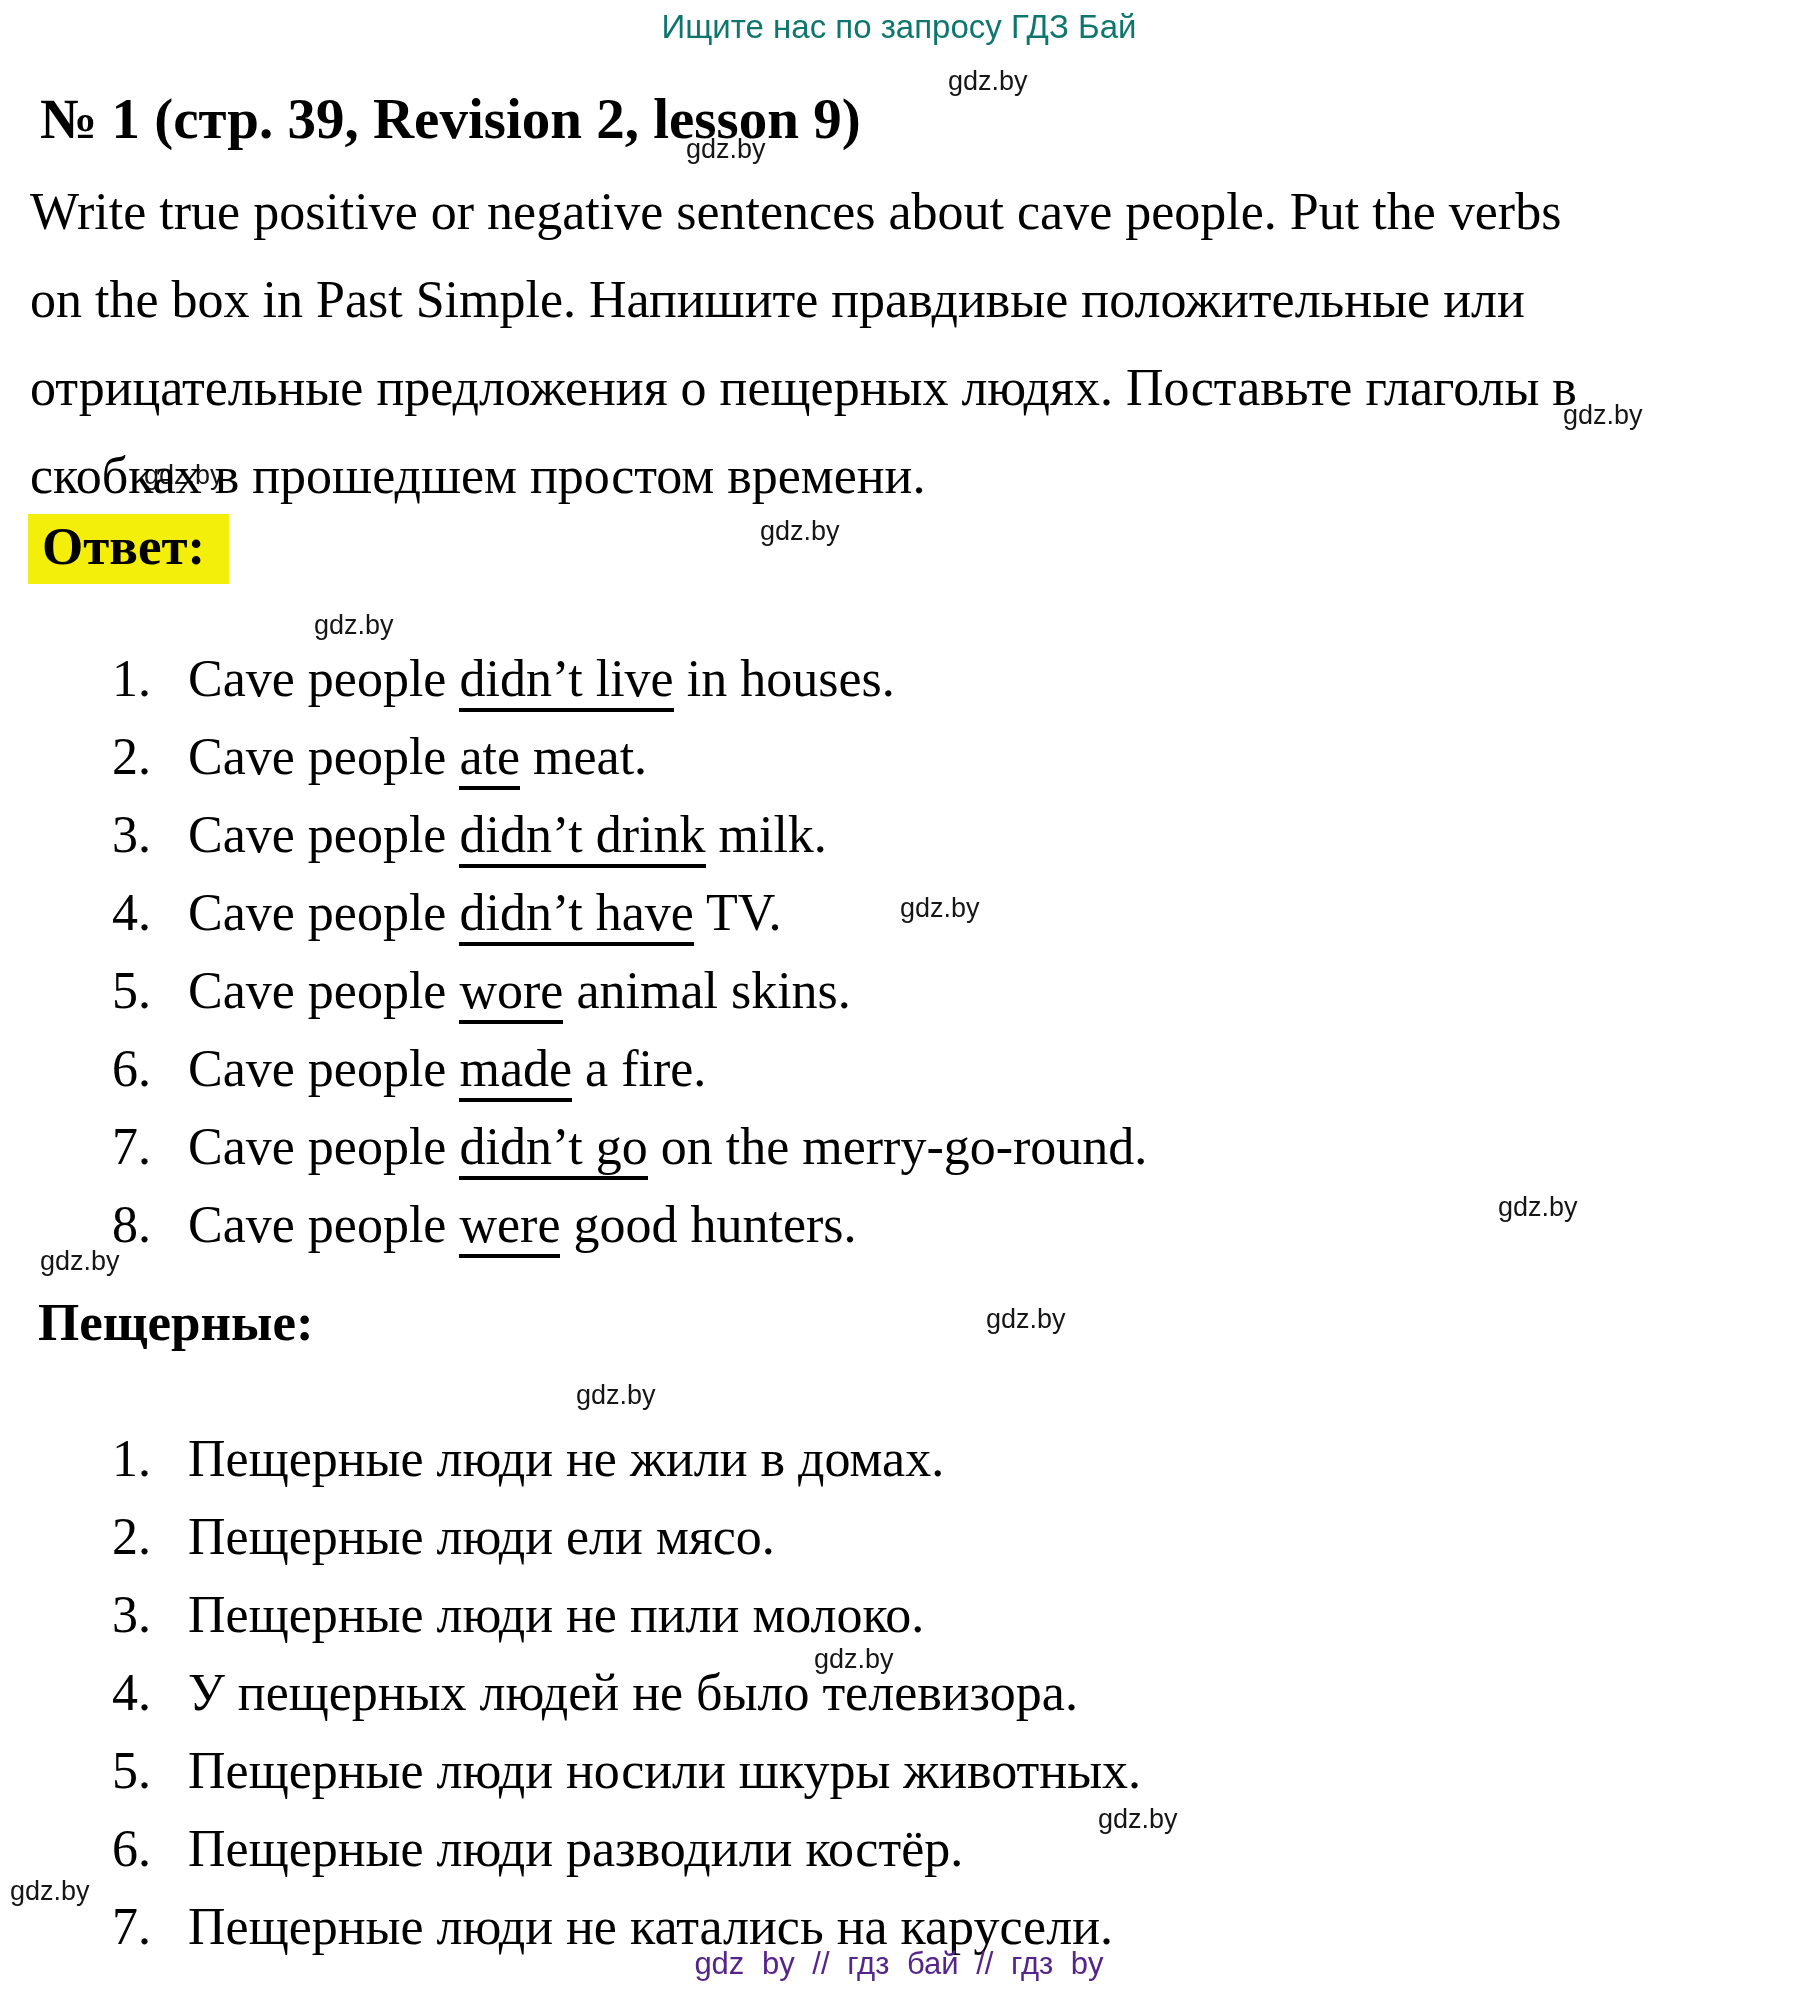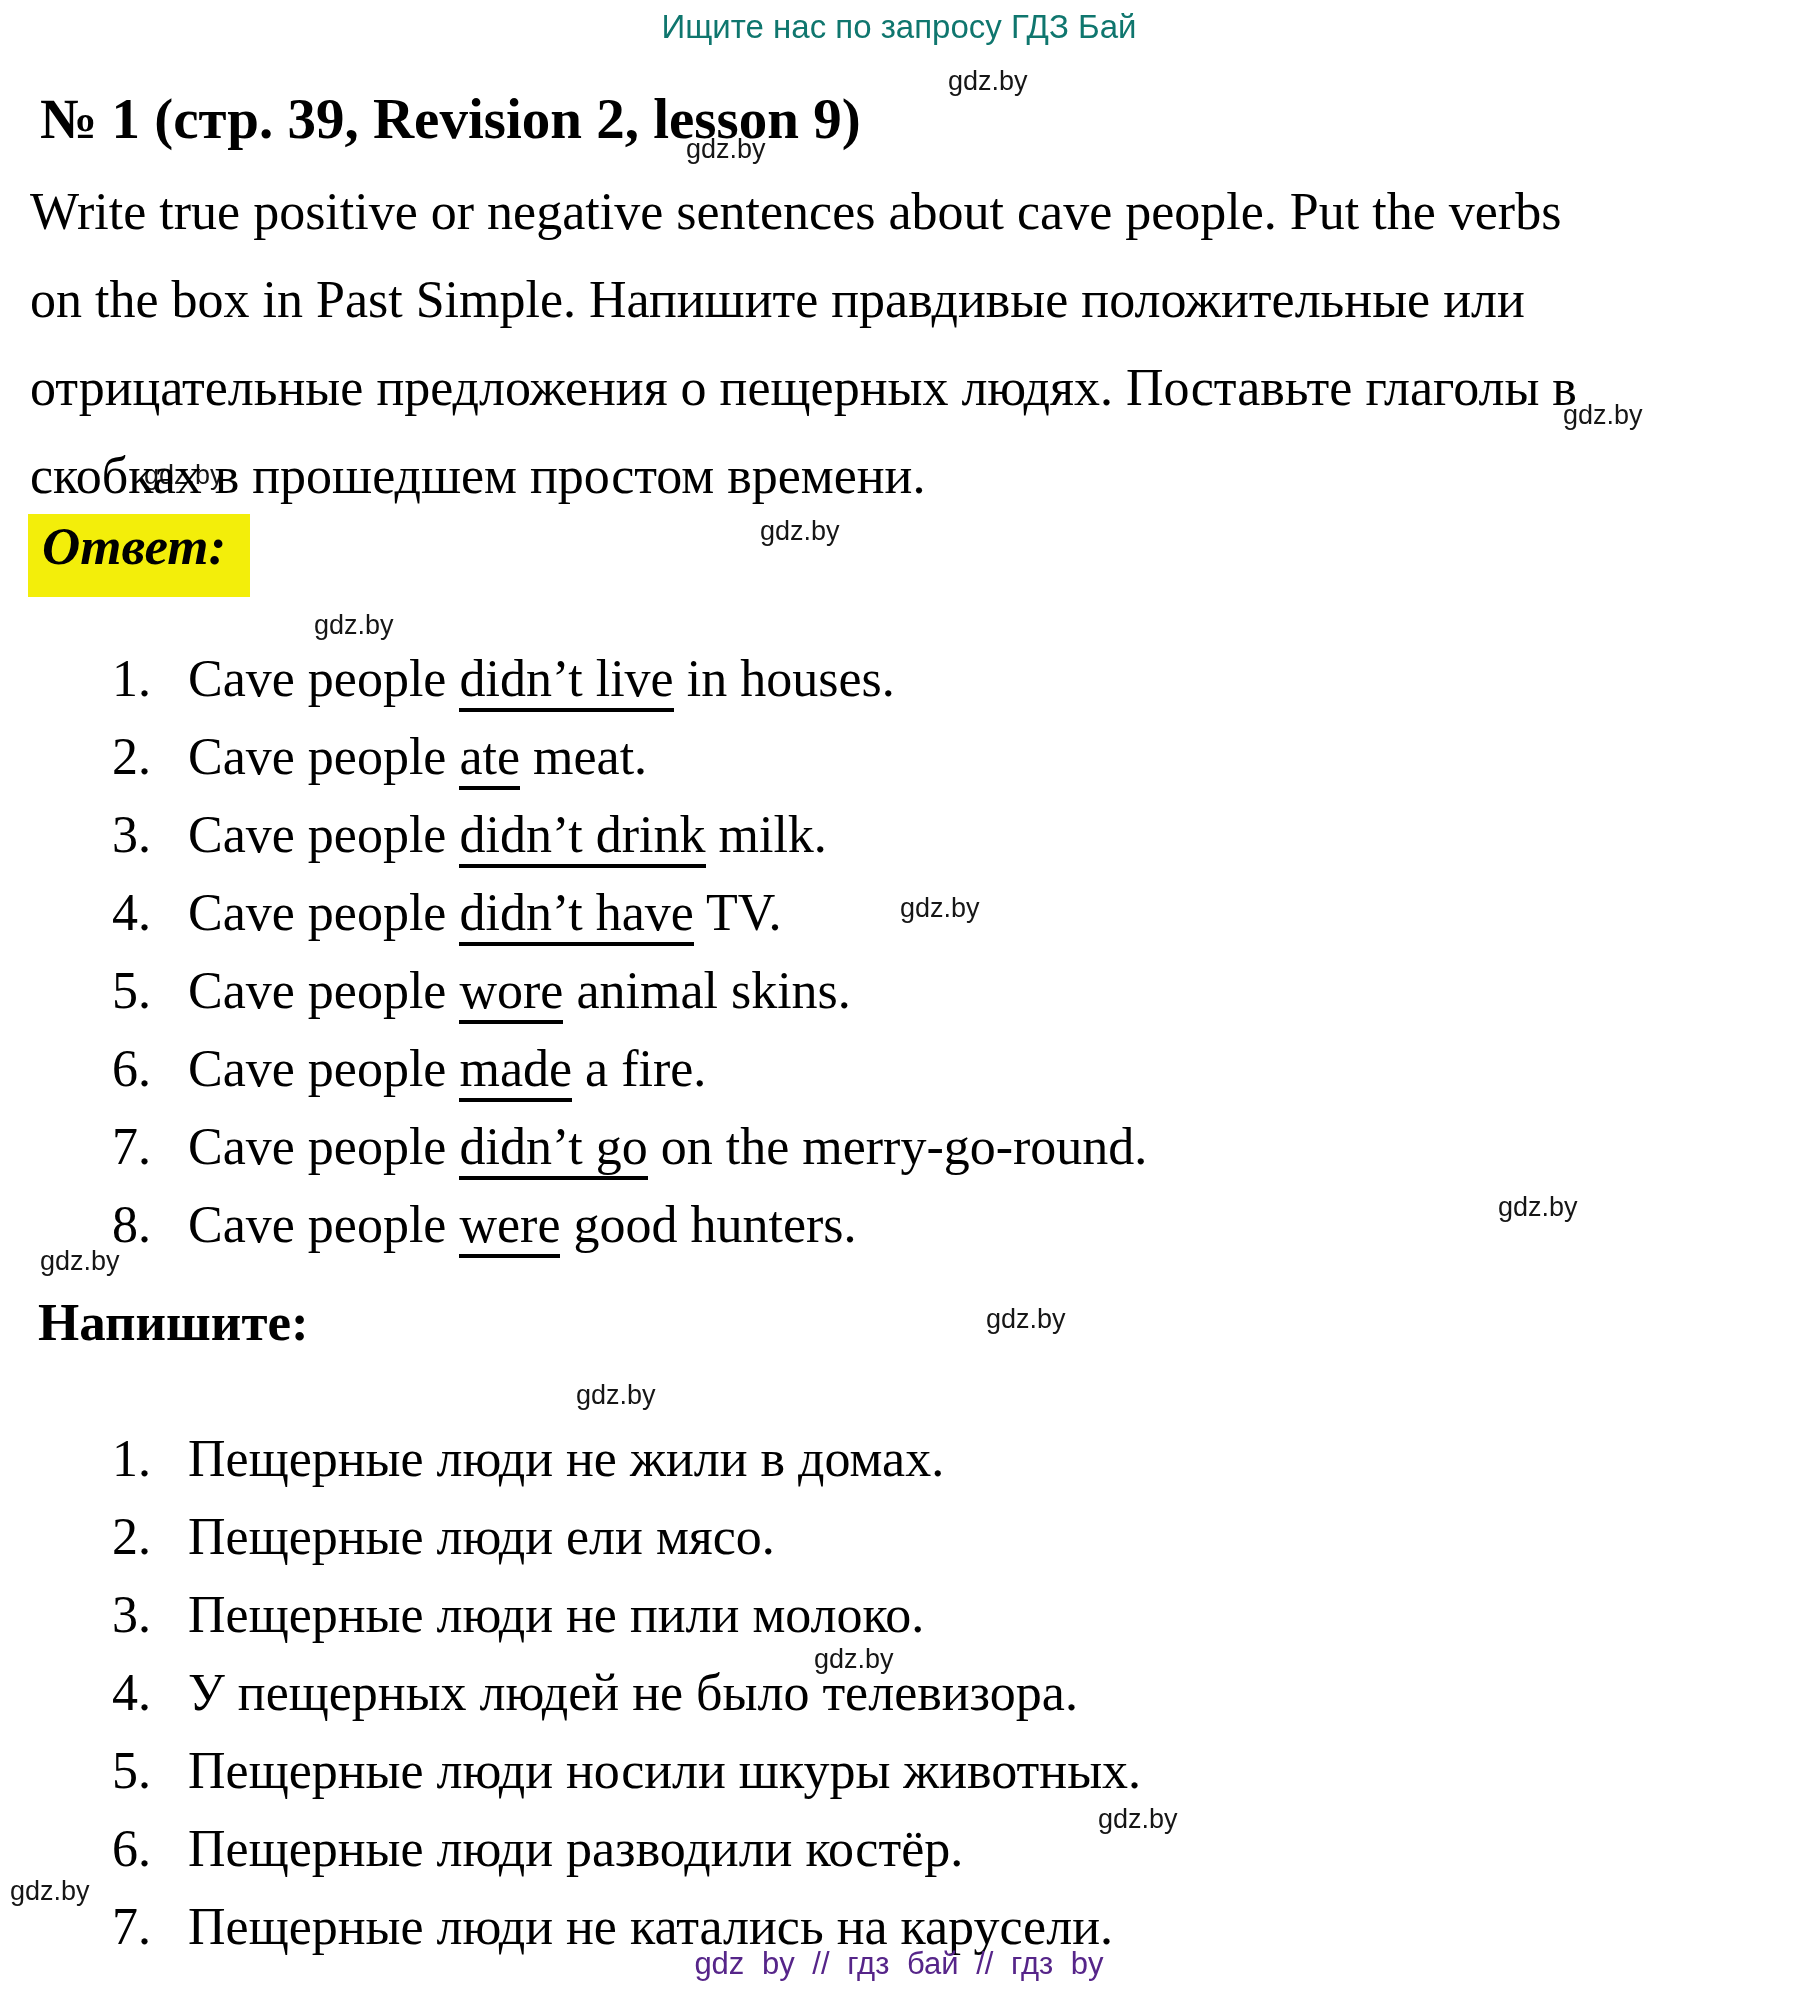--- a/index.html
+++ b/index.html
@@ -33,21 +33,21 @@
   .wm-10 { left: 986px;  top: 1304px; }
   .wm-11 { left: 576px;  top: 1380px; }
   .wm-12 { left: 814px;  top: 1644px; }
   .wm-13 { left: 1098px; top: 1804px; }
   .wm-14 { left: 10px;   top: 1876px; }
   .task { position: absolute; left: 30px; top: 168px; font-size: 52px; }
   .task-line { height: 88px; line-height: 88px; white-space: nowrap; }
   .answer-label {
     position: absolute; left: 28px; top: 514px;
     background: #f3ee0a; font-size: 53px; font-weight: bold;
-    padding: 6px 24px 24px 14px; line-height: 1; font-style: italic;
+    padding: 6px 24px 11px 14px; line-height: 1;
   }
   .section-label {
     position: absolute; left: 38px; top: 1292px;
     font-size: 53px; font-weight: bold;
   }
   ol.plain { list-style: none; margin: 0; padding: 0; position: absolute; }
   .answers { left: 112px; top: 640px; }
   .translations { left: 112px; top: 1420px; }
   ol.plain li {
     height: 78px; line-height: 78px; white-space: nowrap;
@@ -98,21 +98,21 @@
     <li><span class="num">1.</span><span><span>Cave people </span><span class="u">didn’t live</span><span> in houses.</span></span></li>
     <li><span class="num">2.</span><span><span>Cave people </span><span class="u">ate</span><span> meat.</span></span></li>
     <li><span class="num">3.</span><span><span>Cave people </span><span class="u">didn’t drink</span><span> milk.</span></span></li>
     <li><span class="num">4.</span><span><span>Cave people </span><span class="u">didn’t have</span><span> TV.</span></span></li>
     <li><span class="num">5.</span><span><span>Cave people </span><span class="u">wore</span><span> animal skins.</span></span></li>
     <li><span class="num">6.</span><span><span>Cave people </span><span class="u">made</span><span> a fire.</span></span></li>
     <li><span class="num">7.</span><span><span>Cave people </span><span class="u">didn’t go</span><span> on the merry-go-round.</span></span></li>
     <li><span class="num">8.</span><span><span>Cave people </span><span class="u">were</span><span> good hunters.</span></span></li>
   </ol>
 
-  <div class="section-label">Напишите:</div>
+  <div class="section-label">Пещерные:</div>
 
   <ol class="plain translations">
     <li><span class="num">1.</span><span>Пещерные люди не жили в домах.</span></li>
     <li><span class="num">2.</span><span>Пещерные люди ели мясо.</span></li>
     <li><span class="num">3.</span><span>Пещерные люди не пили молоко.</span></li>
     <li><span class="num">4.</span><span>У пещерных людей не было телевизора.</span></li>
     <li><span class="num">5.</span><span>Пещерные люди носили шкуры животных.</span></li>
     <li><span class="num">6.</span><span>Пещерные люди разводили костёр.</span></li>
     <li><span class="num">7.</span><span>Пещерные люди не катались на карусели.</span></li>
   </ol>

